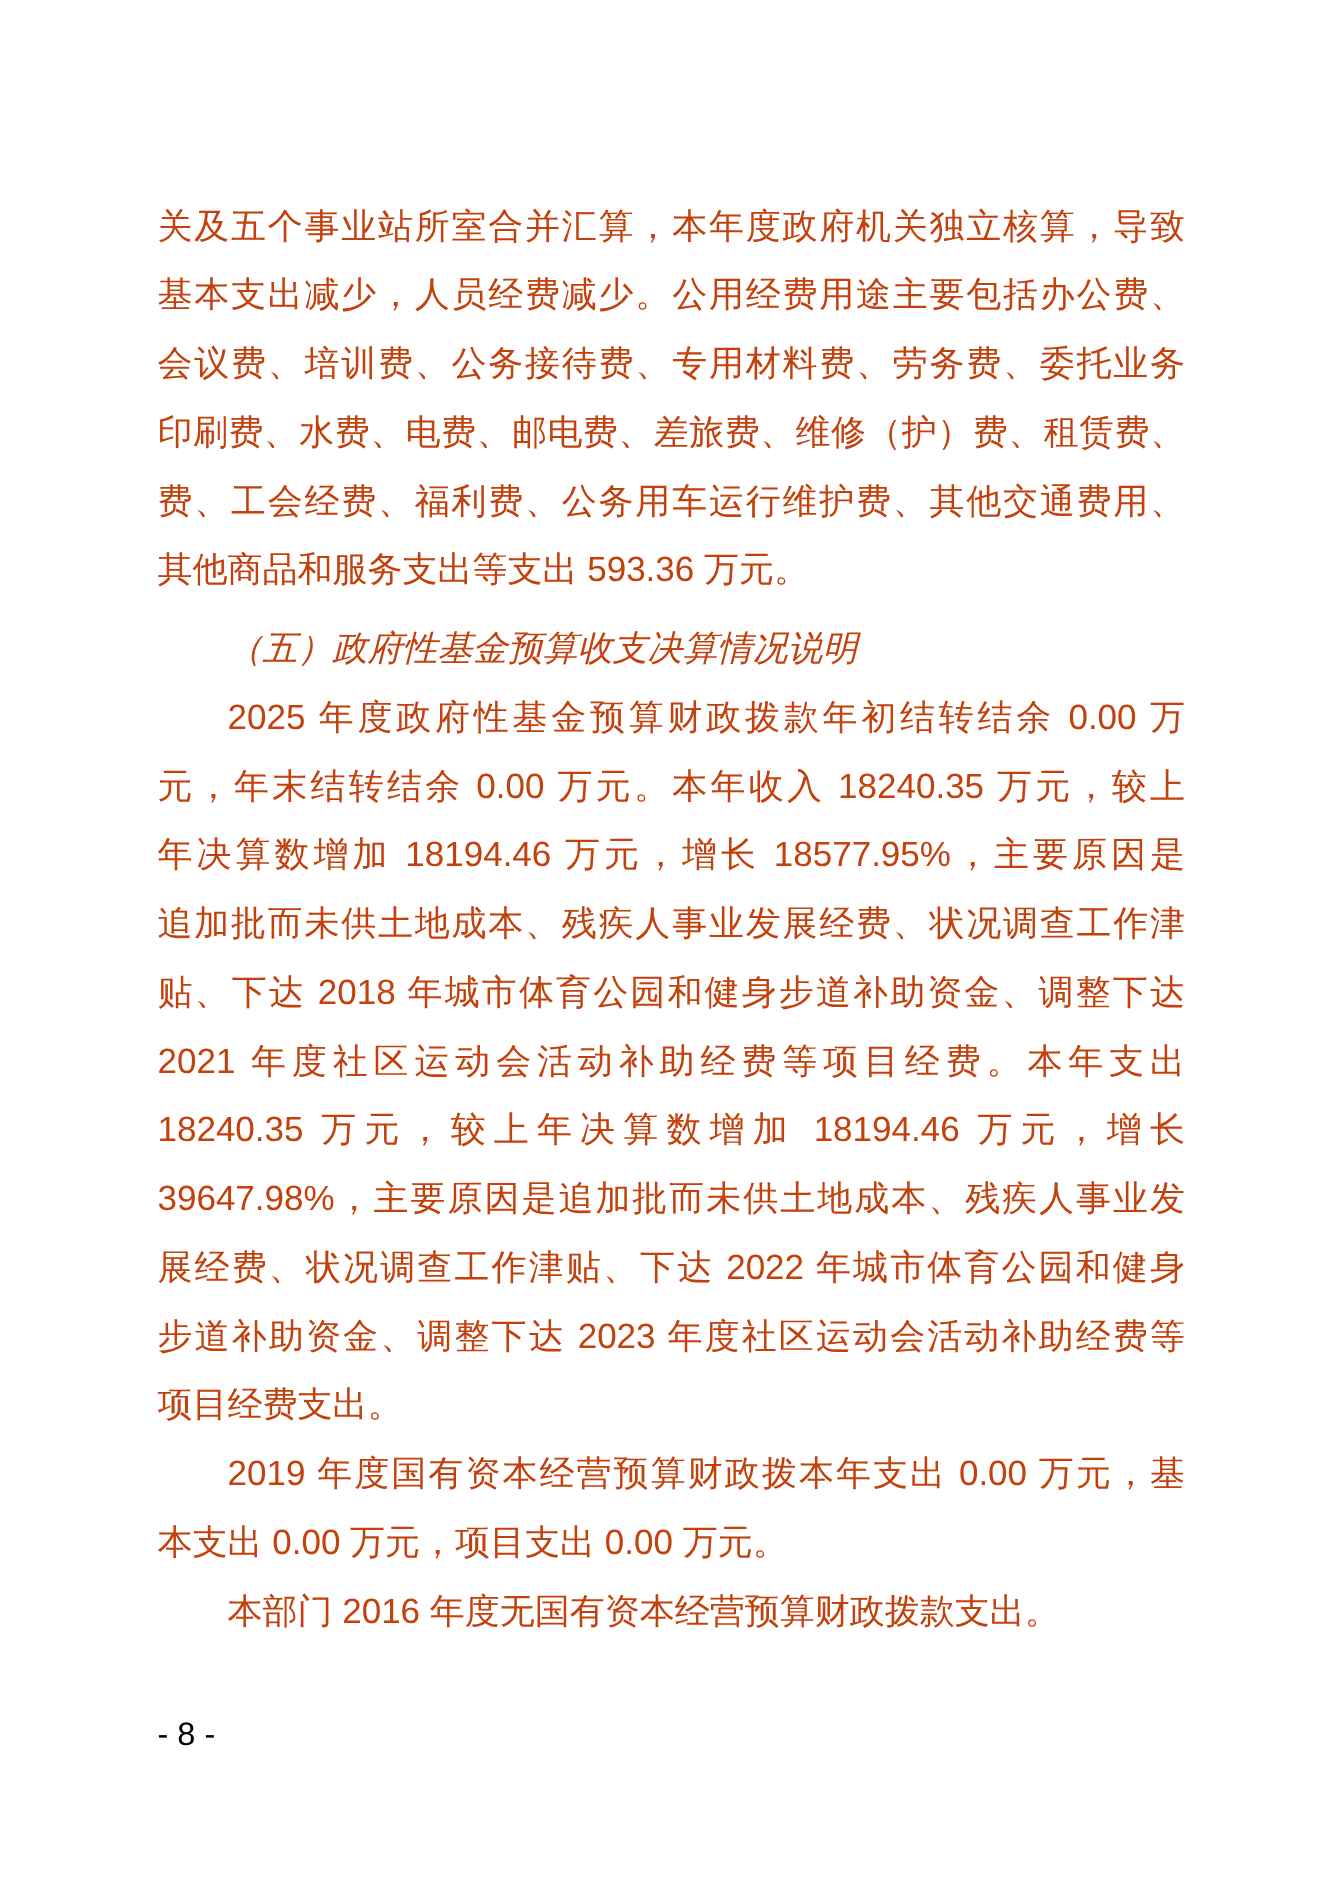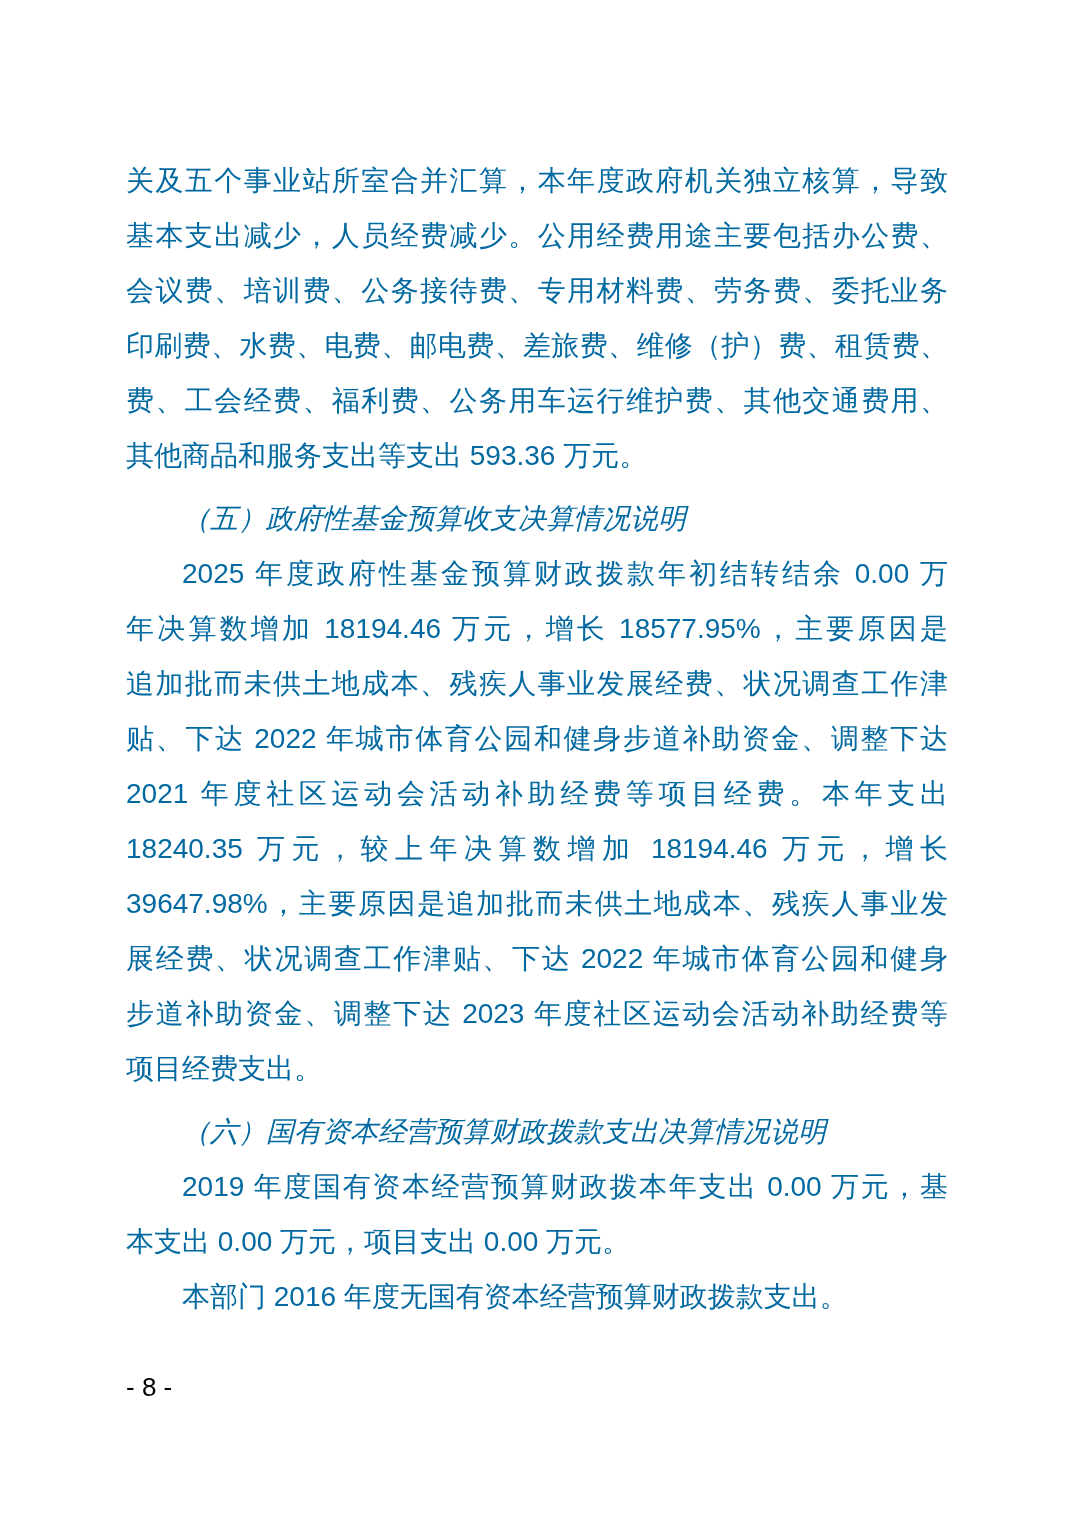--- a/index.html
+++ b/index.html
@@ -49,46 +49,44 @@
     top: 1372px;
     font-size: 26px;
     line-height: 30px;
     color: #000000;
   }
 </style>
 </head>
 <body style="background: rgb(255, 255, 255);">
 
 <div class="page">
-  <div class="content" style="color: #0369a1;">
+  <div class="content" style="color: #c2410c;">
       <div class="block continuation">
         <div class="line">关及五个事业站所室合并汇算，本年度政府机关独立核算，导致</div>
         <div class="line">基本支出减少，人员经费减少。公用经费用途主要包括办公费、</div>
         <div class="line">会议费、培训费、公务接待费、专用材料费、劳务费、委托业务</div>
         <div class="line">印刷费、水费、电费、邮电费、差旅费、维修（护）费、租赁费、</div>
         <div class="line">费、工会经费、福利费、公务用车运行维护费、其他交通费用、</div>
         <div class="line last">其他商品和服务支出等支出 593.36 万元。</div>
       </div>
       <div class="block heading">
         <div class="line last indent">（五）政府性基金预算收支决算情况说明</div>
       </div>
       <div class="block paragraph">
         <div class="line indent">2025 年度政府性基金预算财政拨款年初结转结余 0.00 万</div>
+        <div class="line">元，年末结转结余 0.00 万元。本年收入 18240.35 万元，较上</div>
         <div class="line">年决算数增加 18194.46 万元，增长 18577.95%，主要原因是</div>
         <div class="line">追加批而未供土地成本、残疾人事业发展经费、状况调查工作津</div>
-        <div class="line">贴、下达 2022 年城市体育公园和健身步道补助资金、调整下达</div>
+        <div class="line">贴、下达 2018 年城市体育公园和健身步道补助资金、调整下达</div>
         <div class="line">2021 年度社区运动会活动补助经费等项目经费。本年支出</div>
         <div class="line">18240.35 万元，较上年决算数增加 18194.46 万元，增长</div>
         <div class="line">39647.98%，主要原因是追加批而未供土地成本、残疾人事业发</div>
         <div class="line">展经费、状况调查工作津贴、下达 2022 年城市体育公园和健身</div>
         <div class="line">步道补助资金、调整下达 2023 年度社区运动会活动补助经费等</div>
         <div class="line last">项目经费支出。</div>
-      </div>
-      <div class="block heading">
-        <div class="line last indent">（六）国有资本经营预算财政拨款支出决算情况说明</div>
       </div>
       <div class="block paragraph">
         <div class="line indent">2019 年度国有资本经营预算财政拨本年支出 0.00 万元，基</div>
         <div class="line last">本支出 0.00 万元，项目支出 0.00 万元。</div>
       </div>
       <div class="block paragraph">
         <div class="line last indent">本部门 2016 年度无国有资本经营预算财政拨款支出。</div>
       </div>
     </div>
   <div class="footer">- 8 -</div>

